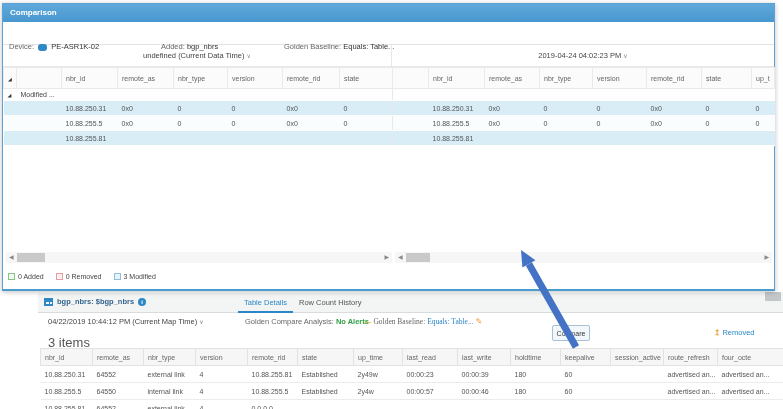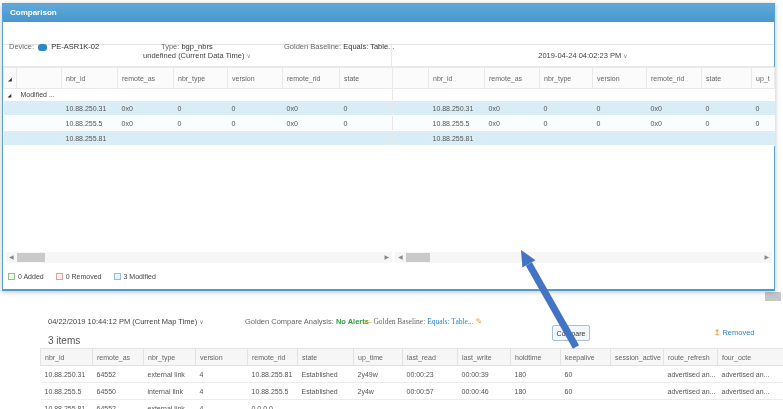--- a/index.html
+++ b/index.html
@@ -35,21 +35,21 @@
   .pencil { color:#e8a33d; font-size:8px; }
   .compare-btn { position:absolute; left:514px; top:34px; width:38px; height:16px; font-size:7px;
       font-family:"Liberation Sans",sans-serif; background:#f2f7fc; border:1px solid #a9bfd6; border-radius:2px; color:#333; cursor:pointer; }
   .search-wrap { position:absolute; left:562px; top:34px; width:100px; height:16px; border:1px solid #ccc; background:#fff; }
   .search-wrap input { position:absolute; left:3px; top:0; width:80px; height:14px; border:none; outline:none;
       font-size:7px; font-style:italic; font-family:"Liberation Sans",sans-serif; color:#666; }
   .search-wrap input::placeholder { color:#9aa0a6; font-style:italic; }
   .mag { position:absolute; right:3px; top:3px; }
   .export { position:absolute; left:676px; top:37px; font-size:7.5px; cursor:pointer; }
   .export .up { color:#e8a33d; font-weight:bold; }
-  .items-count { position:absolute; left:10px; top:44px; font-size:10px; color:#555; }
+  .items-count { position:absolute; left:10px; top:44px; font-size:13px; color:#555; }
   
   .btm-table { position:absolute; left:2px; top:57px; width:743px; border-collapse:collapse; table-layout:fixed; }
   .btm-table th, .btm-table td { font-size:7px; font-weight:normal; text-align:left; padding:0 4px;
       white-space:nowrap; overflow:hidden; height:17px; }
   .btm-table thead th { background:#f6f6f6; color:#666; border:1px solid #e2e2e2; }
   .btm-table tbody td { color:#555; border-bottom:1px solid #ececec; }
   .v-thumb { position:absolute; left:727px; top:1px; width:16px; height:9px; background:#c4c7c9; }
   
   .dialog { position:absolute; left:2px; top:3px; width:773px; height:288px; background:#fff;
       border:1px solid #5da2d6; border-bottom:2px solid #4a9ccf; box-shadow:0 1px 5px rgba(0,0,0,.25); z-index:10; }
@@ -90,20 +90,33 @@
   .lg-modified { background:#e8f4fb; border:1px solid #8ebfdd; }
   
   .arrow-svg { position:absolute; left:0; top:0; z-index:20; pointer-events:none; }
 </style>
 </head>
 <body>
 
 <div class="screen">
 
   <div class="panel">
+    <div class="tabbar">
+      <span class="title-group">
+        <span class="tbl-icon"></span>
+        <span class="panel-title">bgp_nbrs: $bgp_nbrs</span>
+        <span class="info-icon">i</span>
+      </span>
+      <div class="tab active tab-details">
+        <span>Table Details</span>
+      </div>
+      <div class="tab tab-rowcount">
+        <span>Row Count History</span>
+      </div>
+    </div>
 
     <div class="controls">
       <span class="time-sel">
         <span>04/22/2019 10:44:12 PM (Current Map Time)</span>
         <span class="caret">∨</span>
       </span>
       <span class="analysis">
         <span>Golden Compare Analysis:</span>
         <span class="ok-green">No Alerts</span>
       </span>
@@ -216,21 +229,21 @@
   <div class="dialog">
     <div class="titlebar">Comparison</div>
 
     <div class="dlg-info">
       <span class="fld" style="left:6px">
         <span class="fld-label">Device:</span>
         <span class="dev-icon"></span>
         <span class="fld-value">PE-ASR1K-02</span>
       </span>
       <span class="fld" style="left:158px">
-        <span class="fld-label">Type:</span>
+        <span class="fld-label">Added:</span>
         <span class="fld-value">bgp_nbrs</span>
       </span>
       <span class="fld" style="left:281px">
         <span class="fld-label">Golden Baseline:</span>
         <span class="fld-value">Equals: Table...</span>
       </span>
     </div>
 
     <div class="group-hdrs">
       <div class="group-cell group-left">

